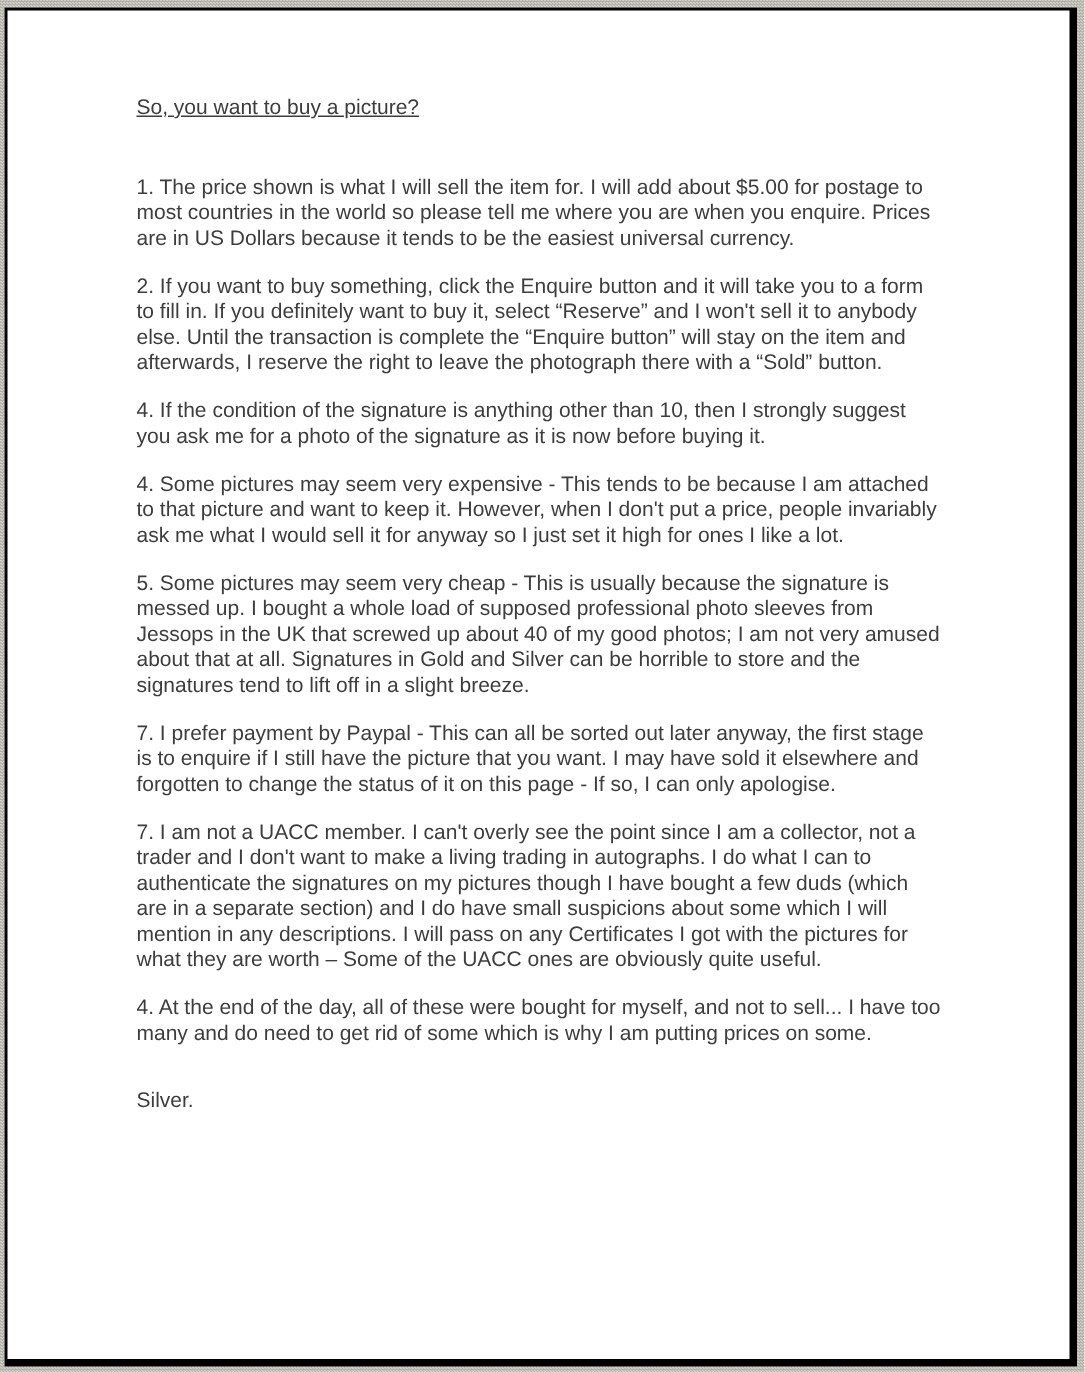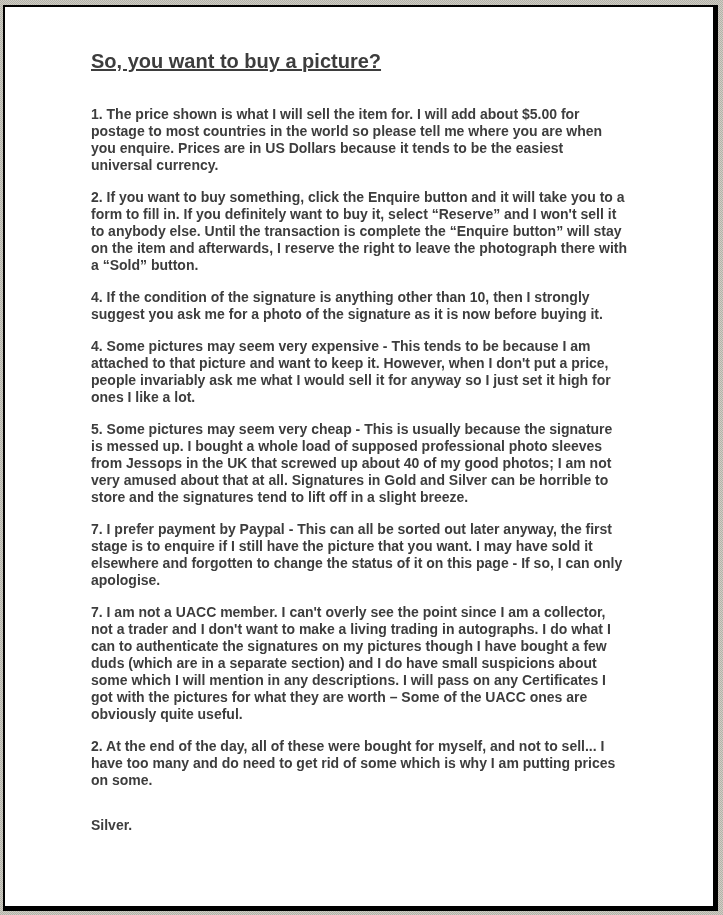--- a/index.html
+++ b/index.html
@@ -33,45 +33,44 @@
     box-sizing: border-box;
     padding: 42px 0 0 86px;
   }
   .content {
     width: 536px;
     color: var(--text, #3d3d3d);
     font-size: 14px;
     line-height: 17px;
   }
   .doc-title {
-    font-size: 20px;
-    font-weight: bold;
+    font-size: 14px;
+    font-weight: normal;
     text-decoration: underline;
-    margin: 4px 0 36px 0;
+    margin: 14px 0 36px 0;
     line-height: 17px;
   }
   .para {
     margin: 15px 0 0 0;
-    font-weight: bold;
   }
   .signature {
     margin: 28px 0 0 0;
   }
 </style>
 </head>
 <body>
 
 <div class="frame">
   <div class="page">
     <div class="content">
       <h1 class="doc-title">So, you want to buy a picture?</h1>
       <p class="para">1. The price shown is what I will sell the item for. I will add about $5.00 for postage to most countries in the world so please tell me where you are when you enquire. Prices are in US Dollars because it tends to be the easiest universal currency.</p>
       <p class="para">2. If you want to buy something, click the Enquire button and it will take you to a form to fill in. If you definitely want to buy it, select “Reserve” and I won't sell it to anybody else. Until the transaction is complete the “Enquire button” will stay on the item and afterwards, I reserve the right to leave the photograph there with a “Sold” button.</p>
       <p class="para">4. If the condition of the signature is anything other than 10, then I strongly suggest you ask me for a photo of the signature as it is now before buying it.</p>
       <p class="para">4. Some pictures may seem very expensive - This tends to be because I am attached to that picture and want to keep it. However, when I don't put a price, people invariably ask me what I would sell it for anyway so I just set it high for ones I like a lot.</p>
       <p class="para">5. Some pictures may seem very cheap - This is usually because the signature is messed up. I bought a whole load of supposed professional photo sleeves from Jessops in the UK that screwed up about 40 of my good photos; I am not very amused about that at all. Signatures in Gold and Silver can be horrible to store and the signatures tend to lift off in a slight breeze.</p>
       <p class="para">7. I prefer payment by Paypal - This can all be sorted out later anyway, the first stage is to enquire if I still have the picture that you want. I may have sold it elsewhere and forgotten to change the status of it on this page - If so, I can only apologise.</p>
       <p class="para">7. I am not a UACC member. I can't overly see the point since I am a collector, not a trader and I don't want to make a living trading in autographs. I do what I can to authenticate the signatures on my pictures though I have bought a few duds (which are in a separate section) and I do have small suspicions about some which I will mention in any descriptions. I will pass on any Certificates I got with the pictures for what they are worth – Some of the UACC ones are obviously quite useful.</p>
-      <p class="para">2. At the end of the day, all of these were bought for myself, and not to sell... I have too many and do need to get rid of some which is why I am putting prices on some.</p>
+      <p class="para">4. At the end of the day, all of these were bought for myself, and not to sell... I have too many and do need to get rid of some which is why I am putting prices on some.</p>
       <p class="para signature">Silver.</p>
     </div>
   </div>
 </div>
 
 </body></html>

